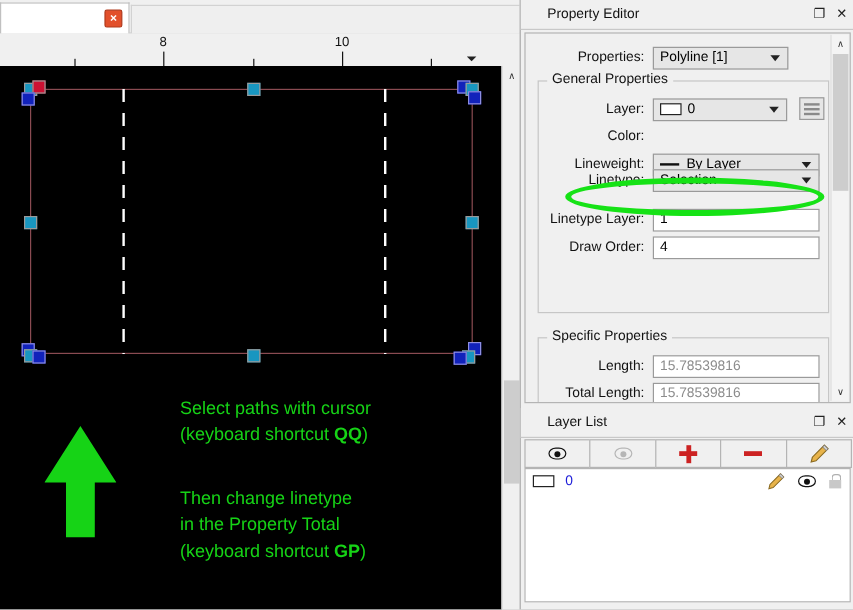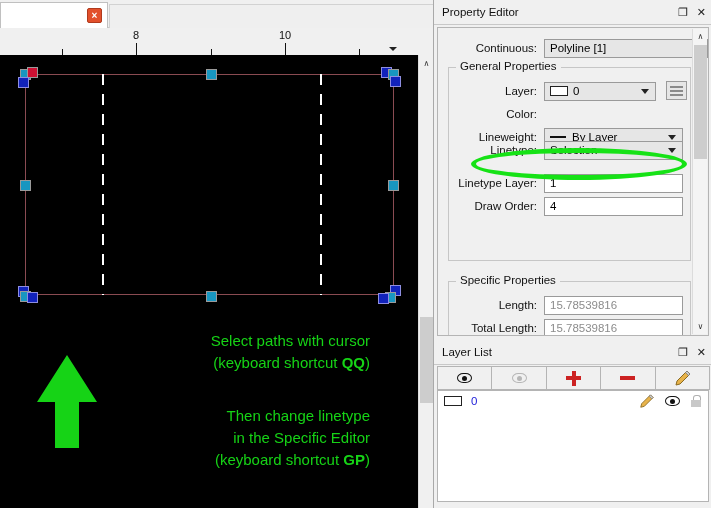--- a/index.html
+++ b/index.html
@@ -95,36 +95,36 @@
     position: absolute; width: 11px; height: 11px;
   }
   .grip-cyan  { background: #1896c0; border: 1px solid #9a9a9a; }
   .grip-blue  { background: #1122bb; border: 1px solid #8e8ee0; }
   .grip-red   { background: #cc1133; border: 1px solid #9a9a9a; }
 
   #green-arrow { position: absolute; left: 37px; top: 300px; width: 60px; height: 93px; }
 
   .note {
     position: absolute; color: #16d316; font-size: 15px;
-    text-align: right; white-space: nowrap; line-height: 22px;
+    text-align: left; white-space: nowrap; line-height: 22px;
   }
   .note b { color: #16d316; font-weight: bold; }
 
   
   #right-dock {
     position: absolute; left: 433px; top: 0; width: 278px; height: 508px;
     background: #f0f0f0; border-left: 1px solid #a9a9a9;
   }
   .panel-title {
     position: relative; height: 25px; background: #f0f0f0;
     border-bottom: 1px solid #c8c8c8;
     display: flex; align-items: center;
   }
   .panel-title .ttl {
-    margin-left: 8px; font-size: 11.5px; color: #111;
+    margin-left: 22px; font-size: 11.5px; color: #111;
   }
   .panel-btns {
     position: absolute; right: 6px; top: 0; height: 25px;
     display: flex; align-items: center; gap: 9px;
   }
   .panel-btns span { font-size: 11px; color: #222; cursor: pointer; line-height: 1; }
 
   #prop-panel { position: absolute; left: 0; top: 0; width: 278px; height: 339px; }
   #prop-body {
     position: absolute; left: 3px; top: 27px; width: 272px; height: 309px;
@@ -318,21 +318,21 @@
 
       <div class="note" style="left:150px; top:275px; width:220px;">
         <div>Select paths with cursor</div>
         <div>
           <span>(keyboard shortcut </span><b>QQ</b><span>)</span>
         </div>
       </div>
 
       <div class="note" style="left:150px; top:350px; width:220px;">
         <div>Then change linetype</div>
-        <div>in the Specific Editor</div>
+        <div>in the Property Total</div>
         <div>
           <span>(keyboard shortcut </span><b>GP</b><span>)</span>
         </div>
       </div>
     </div>
 
     <div id="canvas-vscroll">
       <div id="cvs-up">∧</div>
       <div id="cvs-thumb"></div>
     </div>
@@ -345,22 +345,22 @@
         <span class="ttl">Property Editor</span>
         <span class="panel-btns">
           <span>❐</span>
           <span>✕</span>
         </span>
       </div>
 
       <div id="prop-body">
 
         <div class="row" style="top:10px;">
-          <span class="lbl">Continuous:</span>
-          <span class="ctl combo" style="width:164px;">
+          <span class="lbl">Properties:</span>
+          <span class="ctl combo" style="width:113px;">
             <span>Polyline [1]</span>
             <i class="arrow-dn"></i>
           </span>
         </div>
 
         <div class="groupbox" style="left:10px; top:39px; width:243px; height:194px;"></div>
         <div class="grouplabel" style="left:18px; top:32px;">General Properties</div>
 
         <div class="row" style="top:53px;">
           <span class="lbl">Layer:</span>

